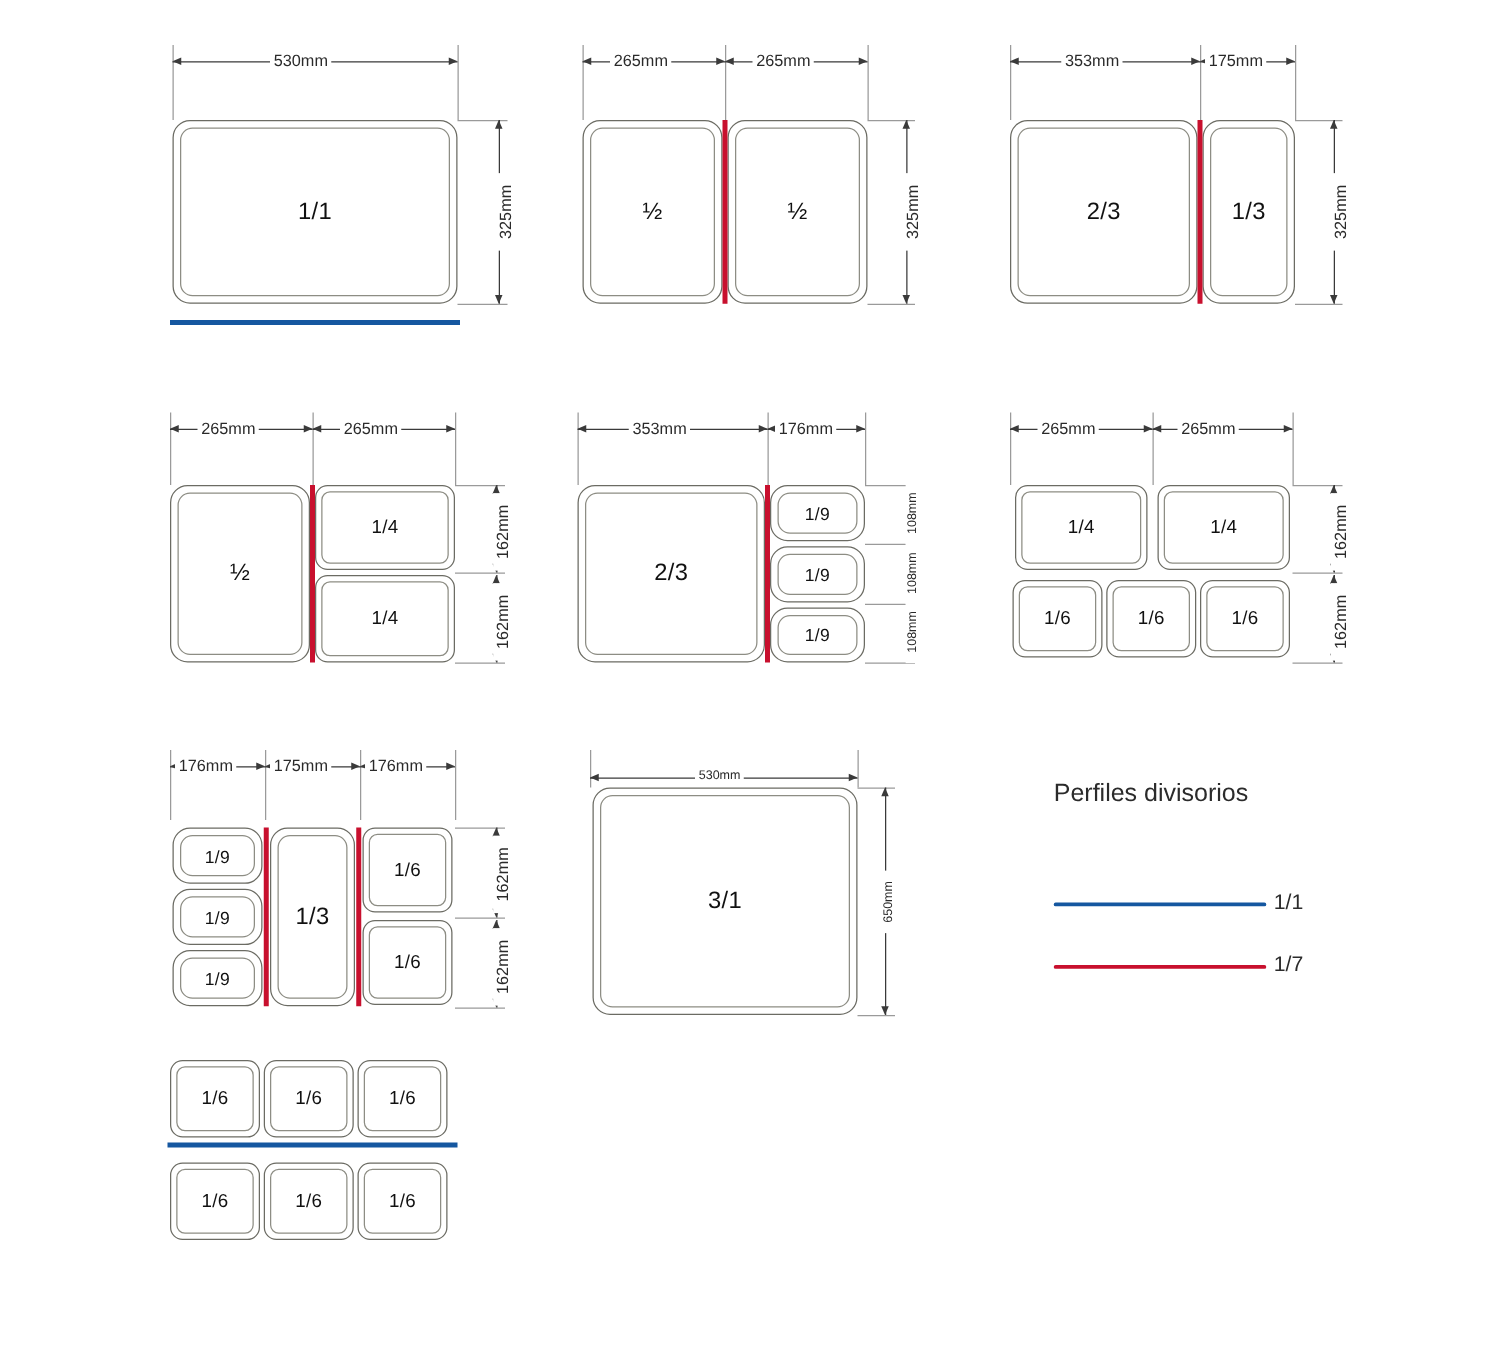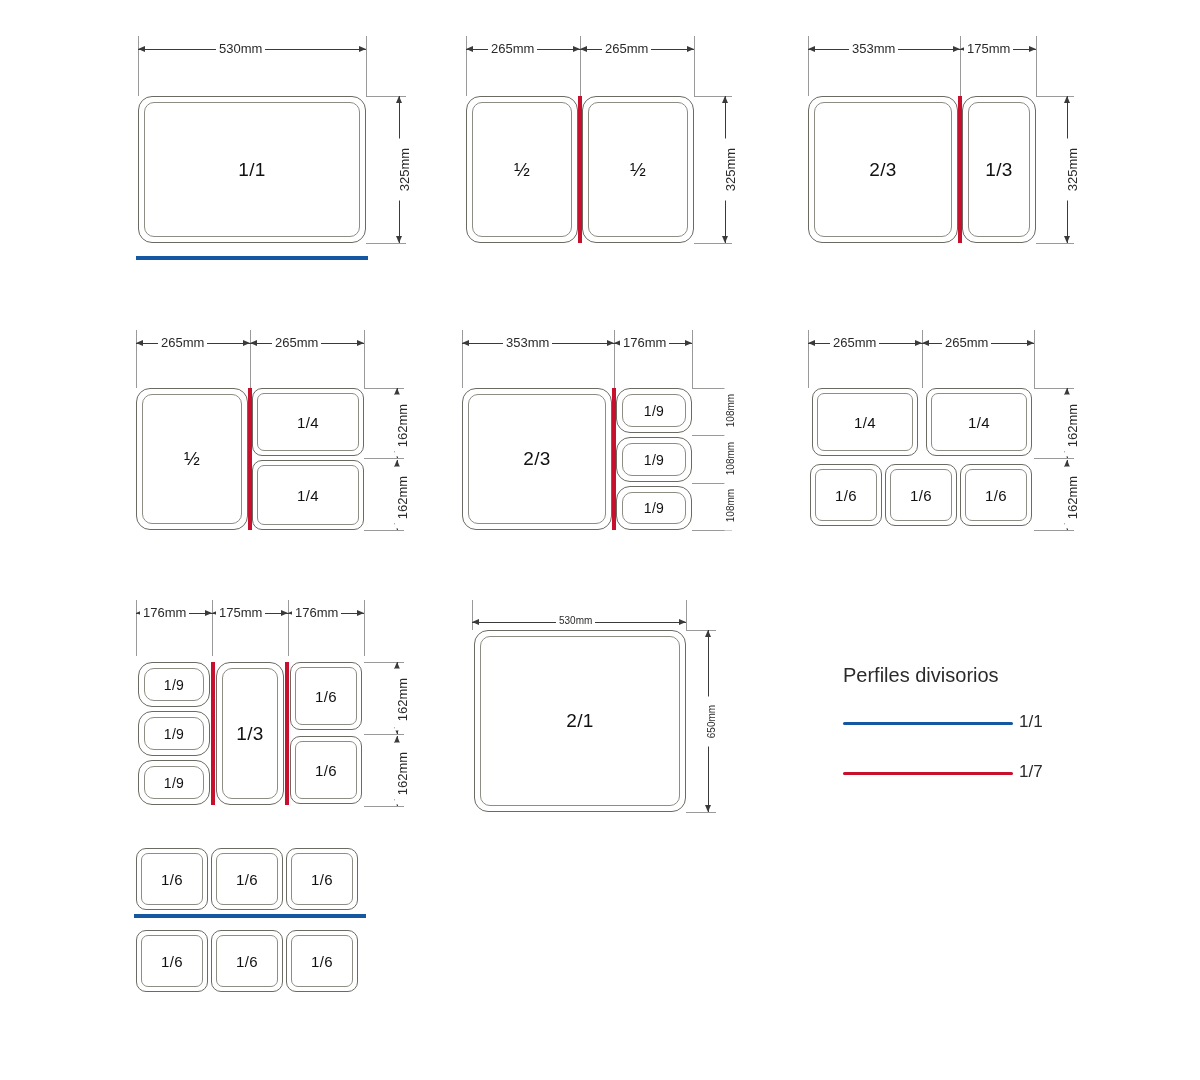--- a/index.html
+++ b/index.html
@@ -411,21 +411,21 @@
 
     <div class="tick h" style="left:686px; top:630px; width:30px;"></div>
     <div class="tick h" style="left:686px; top:812px; width:30px;"></div>
     <div class="dimline v" style="left:708px; top:630px; height:182px;"></div>
     <div class="arrow up" style="left:704.5px; top:630px;"></div>
     <div class="arrow down" style="left:704.5px; top:805px;"></div>
     <div class="dimtext vert sm" style="left:686px; top:716px; width:44px; text-align:center;">650mm</div>
 
     <div class="pan" style="left:474px; top:630px; width:212px; height:182px;">
       <div class="inner"></div>
-      <div class="lbl">2/1</div>
+      <div class="lbl">3/1</div>
     </div>
   </div>
 
   <div>
     <div class="pan small" style="left:136px; top:848px; width:72px; height:62px;">
       <div class="inner"></div>
       <div class="lbl">1/6</div>
     </div>
     <div class="pan small" style="left:211px; top:848px; width:72px; height:62px;">
       <div class="inner"></div>
@@ -446,20 +446,20 @@
       <div class="inner"></div>
       <div class="lbl">1/6</div>
     </div>
     <div class="pan small" style="left:286px; top:930px; width:72px; height:62px;">
       <div class="inner"></div>
       <div class="lbl">1/6</div>
     </div>
   </div>
 
   <div>
-    <div class="legend-title" style="left:843px; top:664px;">Perfiles divisorios</div>
+    <div class="legend-title" style="left:843px; top:624px;">Perfiles divisorios</div>
     <div class="legend-line" style="left:843px; top:722px; width:170px; background:#1557a0;"></div>
     <div class="legend-label" style="left:1019px; top:712px;">1/1</div>
     <div class="legend-line" style="left:843px; top:772px; width:170px; background:#c8102e;"></div>
     <div class="legend-label" style="left:1019px; top:762px;">1/7</div>
   </div>
 
 </div>
 
 </body></html>

